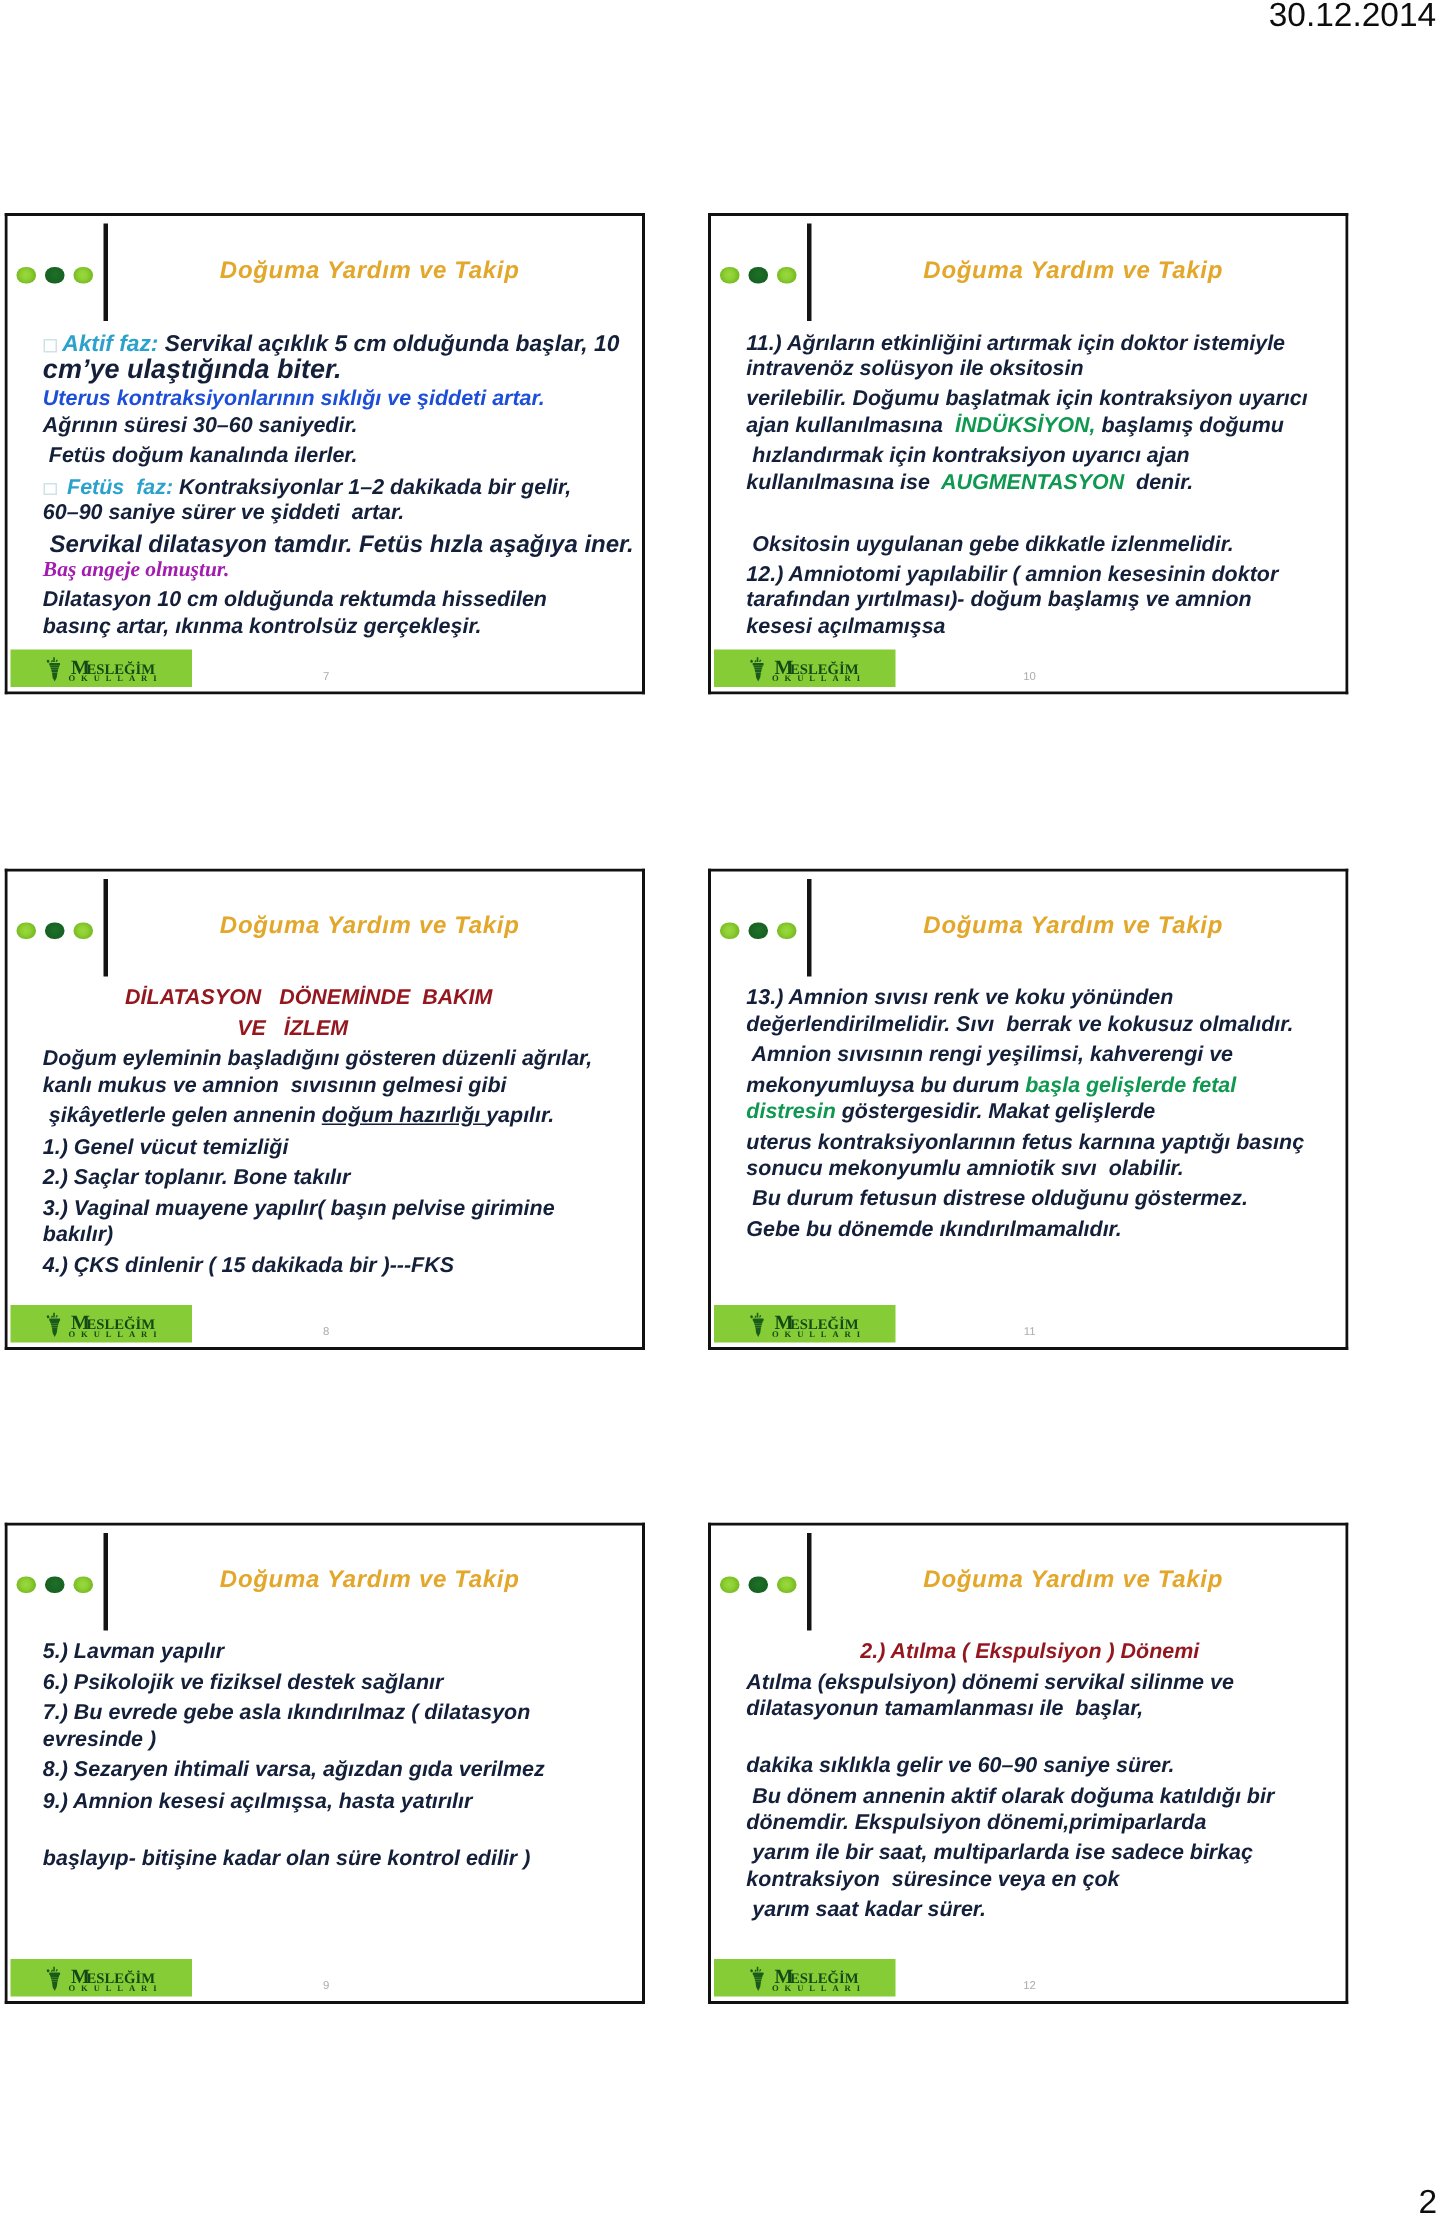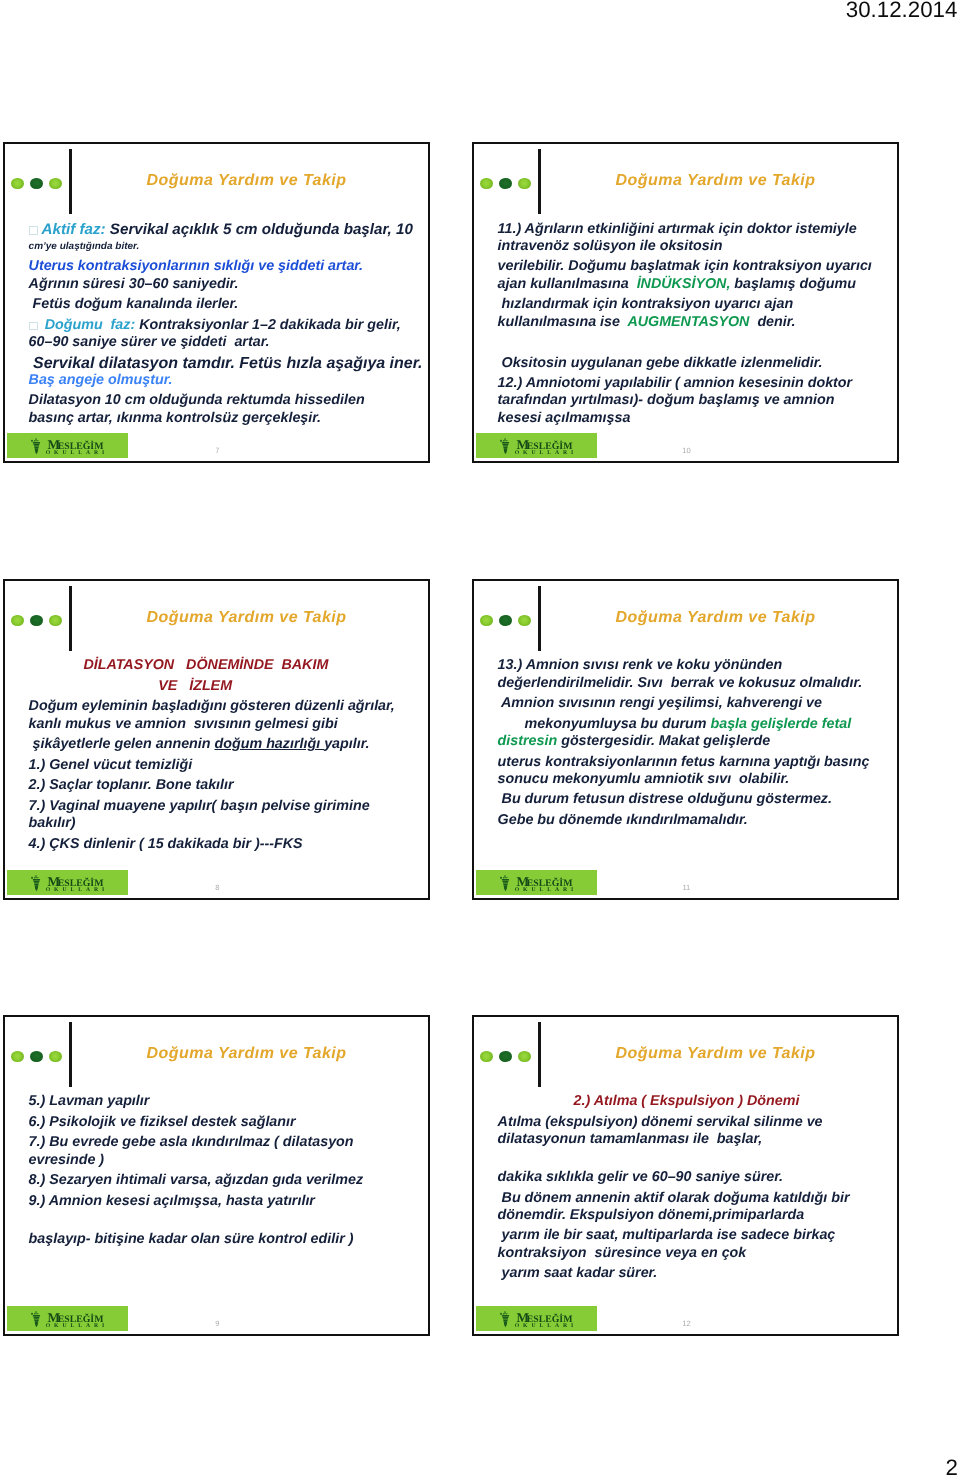--- a/index.html
+++ b/index.html
@@ -47,28 +47,28 @@
 <div class="frame fr"></div>
 <div class="dots">
           <span class="dot d1"></span>
           <span class="dot d2"></span>
           <span class="dot d3"></span>
         </div>
 <div class="vbar"></div>
 <div class="stitle">Doğuma Yardım ve Takip</div>
 <div class="sbody">
 <div class="pline" style="left:25.7px;top:77.99px;font-size:15.2px;line-height:19.00px;"><span class="bullet" style="width:9.58px;height:9.12px;margin-right:3.34px;"></span><span class="run" style="color:#2BA2CC;">Aktif faz:</span><span class="run" style="color:#141F3A;"> Servikal açıklık 5 cm olduğunda başlar, 10</span></div>
-<div class="pline" style="left:25.7px;top:96.23px;font-size:10px;line-height:17.88px;font-style:italic;"><span class="run" style="color:#141F3A;">cm’ye ulaştığında biter.</span></div>
+<div class="pline" style="left:25.7px;top:96.23px;font-size:18px;line-height:17.88px;font-style:italic;"><span class="run" style="color:#141F3A;">cm’ye ulaştığında biter.</span></div>
 <div class="pline" style="left:25.7px;top:116.73px;font-size:14.3px;line-height:17.88px;"><span class="run" style="color:#1d4ed8;">Uterus kontraksiyonlarının sıklığı ve şiddeti artar.</span></div>
 <div class="pline" style="left:25.7px;top:134.03px;font-size:14.3px;line-height:17.88px;"><span class="run" style="color:#141F3A;">Ağrının süresi 30–60 saniyedir.</span></div>
 <div class="pline" style="left:25.7px;top:154.53px;font-size:14.3px;line-height:17.88px;"><span class="run" style="color:#141F3A;"> Fetüs doğum kanalında ilerler.</span></div>
-<div class="pline" style="left:25.7px;top:175.03px;font-size:14.3px;line-height:17.88px;"><span class="bullet" style="width:9.01px;height:8.58px;margin-right:3.15px;"></span><span class="run" style="color:#2BA2CC;"> Doğumu  faz:</span><span class="run" style="color:#141F3A;"> Kontraksiyonlar 1–2 dakikada bir gelir,</span></div>
+<div class="pline" style="left:25.7px;top:175.03px;font-size:14.3px;line-height:17.88px;"><span class="bullet" style="width:9.01px;height:8.58px;margin-right:3.15px;"></span><span class="run" style="color:#2BA2CC;"> Fetüs  faz:</span><span class="run" style="color:#141F3A;"> Kontraksiyonlar 1–2 dakikada bir gelir,</span></div>
 <div class="pline" style="left:25.7px;top:192.33px;font-size:14.3px;line-height:17.88px;"><span class="run" style="color:#141F3A;">60–90 saniye sürer ve şiddeti  artar.</span></div>
 <div class="pline" style="left:25.7px;top:212.83px;font-size:16px;line-height:17.88px;"><span class="run" style="color:#141F3A;"> Servikal dilatasyon tamdır. Fetüs hızla aşağıya iner.</span></div>
-<div class="pline" style="left:25.7px;top:230.13px;font-size:14.3px;line-height:17.88px;"><span class="run" style="color:#3b82f6;">Baş angeje olmuştur.</span></div>
+<div class="pline" style="left:25.7px;top:230.13px;font-size:14.3px;line-height:17.88px;"><span class="run" style="color:#a21caf;font-family:Liberation Serif, serif;">Baş angeje olmuştur.</span></div>
 <div class="pline" style="left:25.7px;top:250.63px;font-size:14.3px;line-height:17.88px;"><span class="run" style="color:#141F3A;">Dilatasyon 10 cm olduğunda rektumda hissedilen</span></div>
 <div class="pline" style="left:25.7px;top:267.93px;font-size:14.3px;line-height:17.88px;"><span class="run" style="color:#141F3A;">basınç artar, ıkınma kontrolsüz gerçekleşir.</span></div>
 </div>
 <div class="logoband">
           <svg class="logosvg" viewBox="0 0 121 24" width="121" height="24">
 <g fill="#1A5B1B">
 <path d="M24.2 7.9q-0.3 -1.05 0.8 -1.1 0.9 -0.05 0.95 1.0 0.05 1.0 -0.9 1.1 -0.75 0.08 -0.85 -1.0z"></path>
 <path d="M27.3 7.1h1.0q0.2 0.65 -0.35 1.15 -0.5 0.35 -1.0 0.15 0.45 -0.55 0.35 -1.3z"></path>
 <path d="M30.5 6.9h0.95q0.15 0.8 -0.55 1.25 -0.5 0.3 -0.9 0.05 0.55 -0.55 0.5 -1.3z"></path>
 <path d="M28.5 5.2h1.05v3.1h-1.05z"></path>
@@ -143,21 +143,21 @@
 <div class="vbar"></div>
 <div class="stitle">Doğuma Yardım ve Takip</div>
 <div class="sbody">
 <div class="pline" style="left:80.5px;top:78.93px;font-size:14.3px;line-height:17.88px;"><span class="run" style="color:#94161E;">DİLATASYON   DÖNEMİNDE  BAKIM</span></div>
 <div class="pline" style="left:155.3px;top:99.43px;font-size:14.3px;line-height:17.88px;"><span class="run" style="color:#94161E;">VE   İZLEM</span></div>
 <div class="pline" style="left:25.7px;top:119.93px;font-size:14.3px;line-height:17.88px;"><span class="run" style="color:#141F3A;">Doğum eyleminin başladığını gösteren düzenli ağrılar,</span></div>
 <div class="pline" style="left:25.7px;top:137.23px;font-size:14.3px;line-height:17.88px;"><span class="run" style="color:#141F3A;">kanlı mukus ve amnion  sıvısının gelmesi gibi</span></div>
 <div class="pline" style="left:25.7px;top:157.73px;font-size:14.3px;line-height:17.88px;"><span class="run" style="color:#141F3A;"> şikâyetlerle gelen annenin </span><span class="run" style="color:#141F3A;text-decoration:underline;">doğum hazırlığı </span><span class="run" style="color:#141F3A;">yapılır.</span></div>
 <div class="pline" style="left:25.7px;top:178.23px;font-size:14.3px;line-height:17.88px;"><span class="run" style="color:#141F3A;">1.) Genel vücut temizliği</span></div>
 <div class="pline" style="left:25.7px;top:198.73px;font-size:14.3px;line-height:17.88px;"><span class="run" style="color:#141F3A;">2.) Saçlar toplanır. Bone takılır</span></div>
-<div class="pline" style="left:25.7px;top:219.23px;font-size:14.3px;line-height:17.88px;"><span class="run" style="color:#141F3A;">7.) Vaginal muayene yapılır( başın pelvise girimine</span></div>
+<div class="pline" style="left:25.7px;top:219.23px;font-size:14.3px;line-height:17.88px;"><span class="run" style="color:#141F3A;">3.) Vaginal muayene yapılır( başın pelvise girimine</span></div>
 <div class="pline" style="left:25.7px;top:236.53px;font-size:14.3px;line-height:17.88px;"><span class="run" style="color:#141F3A;">bakılır)</span></div>
 <div class="pline" style="left:25.7px;top:257.03px;font-size:14.3px;line-height:17.88px;"><span class="run" style="color:#141F3A;">4.) ÇKS dinlenir ( 15 dakikada bir )---FKS</span></div>
 </div>
 <div class="logoband">
           <svg class="logosvg" viewBox="0 0 121 24" width="121" height="24">
 <g fill="#1A5B1B">
 <path d="M24.2 7.9q-0.3 -1.05 0.8 -1.1 0.9 -0.05 0.95 1.0 0.05 1.0 -0.9 1.1 -0.75 0.08 -0.85 -1.0z"></path>
 <path d="M27.3 7.1h1.0q0.2 0.65 -0.35 1.15 -0.5 0.35 -1.0 0.15 0.45 -0.55 0.35 -1.3z"></path>
 <path d="M30.5 6.9h0.95q0.15 0.8 -0.55 1.25 -0.5 0.3 -0.9 0.05 0.55 -0.55 0.5 -1.3z"></path>
 <path d="M28.5 5.2h1.05v3.1h-1.05z"></path>
@@ -183,21 +183,21 @@
           <span class="dot d1"></span>
           <span class="dot d2"></span>
           <span class="dot d3"></span>
         </div>
 <div class="vbar"></div>
 <div class="stitle">Doğuma Yardım ve Takip</div>
 <div class="sbody">
 <div class="pline" style="left:25.7px;top:78.93px;font-size:14.3px;line-height:17.88px;"><span class="run" style="color:#141F3A;">13.) Amnion sıvısı renk ve koku yönünden</span></div>
 <div class="pline" style="left:25.7px;top:96.23px;font-size:14.3px;line-height:17.88px;"><span class="run" style="color:#141F3A;">değerlendirilmelidir. Sıvı  berrak ve kokusuz olmalıdır.</span></div>
 <div class="pline" style="left:25.7px;top:116.73px;font-size:14.3px;line-height:17.88px;"><span class="run" style="color:#141F3A;"> Amnion sıvısının rengi yeşilimsi, kahverengi ve</span></div>
-<div class="pline" style="left:25.7px;top:137.23px;font-size:14.3px;line-height:17.88px;margin-left:27px;"><span class="run" style="color:#141F3A;">mekonyumluysa bu durum </span><span class="run" style="color:#0E9850;">başla gelişlerde fetal</span></div>
+<div class="pline" style="left:25.7px;top:137.23px;font-size:14.3px;line-height:17.88px;"><span class="run" style="color:#141F3A;">mekonyumluysa bu durum </span><span class="run" style="color:#0E9850;">başla gelişlerde fetal</span></div>
 <div class="pline" style="left:25.7px;top:154.53px;font-size:14.3px;line-height:17.88px;"><span class="run" style="color:#0E9850;">distresin</span><span class="run" style="color:#141F3A;"> göstergesidir. Makat gelişlerde</span></div>
 <div class="pline" style="left:25.7px;top:175.03px;font-size:14.3px;line-height:17.88px;"><span class="run" style="color:#141F3A;">uterus kontraksiyonlarının fetus karnına yaptığı basınç</span></div>
 <div class="pline" style="left:25.7px;top:192.33px;font-size:14.3px;line-height:17.88px;"><span class="run" style="color:#141F3A;">sonucu mekonyumlu amniotik sıvı  olabilir.</span></div>
 <div class="pline" style="left:25.7px;top:212.83px;font-size:14.3px;line-height:17.88px;"><span class="run" style="color:#141F3A;"> Bu durum fetusun distrese olduğunu göstermez.</span></div>
 <div class="pline" style="left:25.7px;top:233.33px;font-size:14.3px;line-height:17.88px;"><span class="run" style="color:#141F3A;">Gebe bu dönemde ıkındırılmamalıdır.</span></div>
 </div>
 <div class="logoband">
           <svg class="logosvg" viewBox="0 0 121 24" width="121" height="24">
 <g fill="#1A5B1B">
 <path d="M24.2 7.9q-0.3 -1.05 0.8 -1.1 0.9 -0.05 0.95 1.0 0.05 1.0 -0.9 1.1 -0.75 0.08 -0.85 -1.0z"></path>

